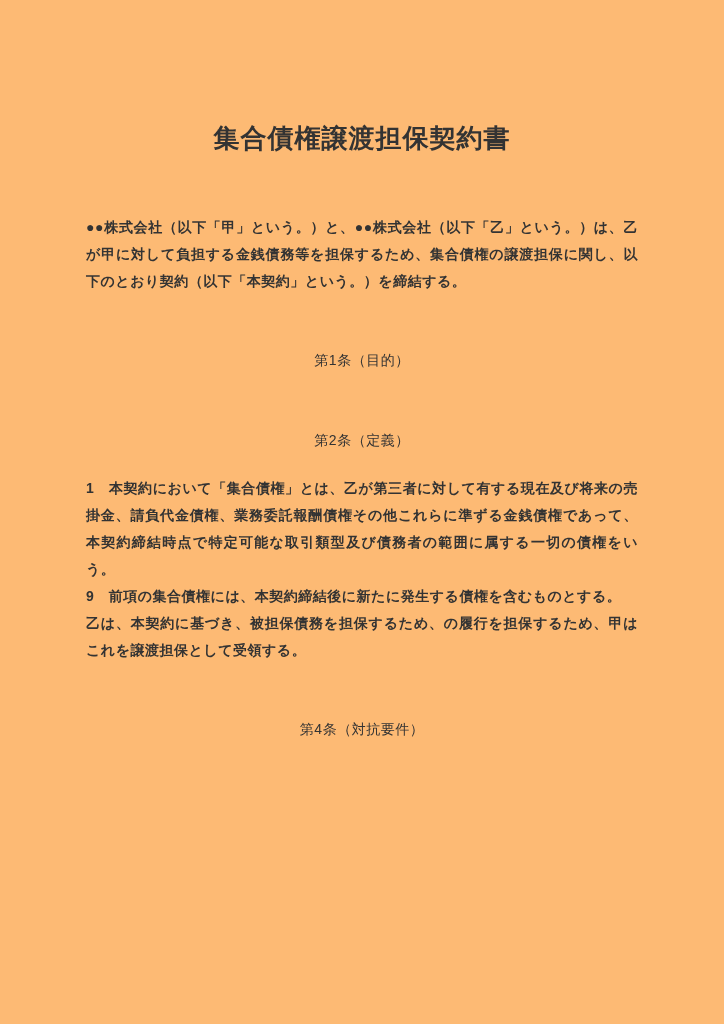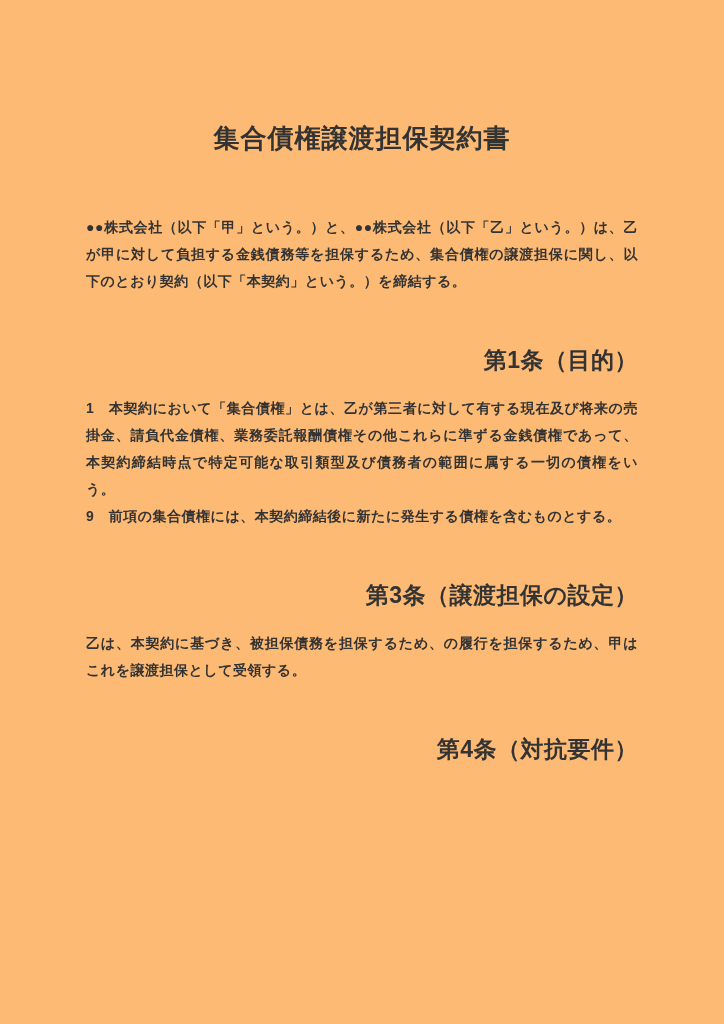--- a/index.html
+++ b/index.html
@@ -35,48 +35,48 @@
     font-weight: 700;
     text-align: justify;
     letter-spacing: 0.5px;
     color: #333333;
   }
   .article {
     margin: 0;
   }
   .article-heading {
     margin: 50px 0 20px 0;
-    font-size: 23px;
+    font-size: 14px;
     line-height: 30px;
-    font-weight: 700;
+    font-weight: 400;
     letter-spacing: 0.5px;
-    text-align: right;
+    text-align: center;
     color: #333333;
   }
 </style>
 </head>
 <body>
 
 <div class="page">
 
   <h1 class="doc-title">集合債権譲渡担保契約書</h1>
 
   <p class="body-text">●●株式会社（以下「甲」という。）と、●●株式会社（以下「乙」という。）は、乙が甲に対して負担する金銭債務等を担保するため、集合債権の譲渡担保に関し、以下のとおり契約（以下「本契約」という。）を締結する。</p>
 
   <section class="article">
     <h2 class="article-heading">第1条（目的）</h2>
   </section>
 
   <section class="article">
+    <h2 class="article-heading">第2条（定義）</h2>
     <p class="body-text">1　本契約において「集合債権」とは、乙が第三者に対して有する現在及び将来の売掛金、請負代金債権、業務委託報酬債権その他これらに準ずる金銭債権であって、本契約締結時点で特定可能な取引類型及び債務者の範囲に属する一切の債権をいう。</p>
     <p class="body-text">9　前項の集合債権には、本契約締結後に新たに発生する債権を含むものとする。</p>
   </section>
 
   <section class="article">
-    <h2 class="article-heading">第3条（譲渡担保の設定）</h2>
     <p class="body-text">乙は、本契約に基づき、被担保債務を担保するため、の履行を担保するため、甲はこれを譲渡担保として受領する。</p>
   </section>
 
   <section class="article">
     <h2 class="article-heading">第4条（対抗要件）</h2>
   </section>
 
 </div>
 
 </body></html>

